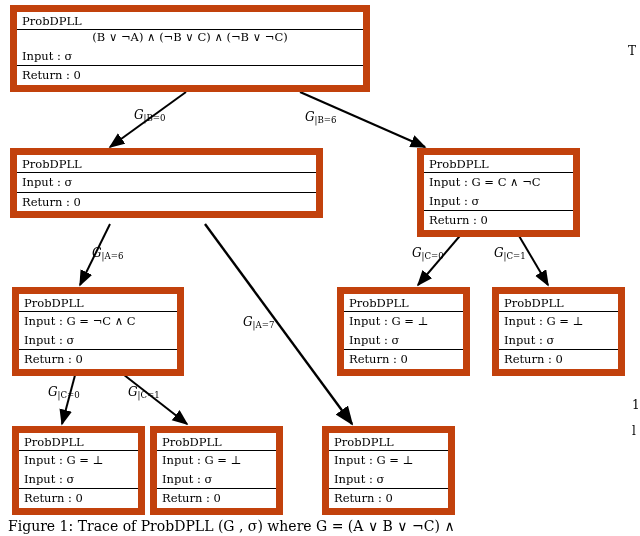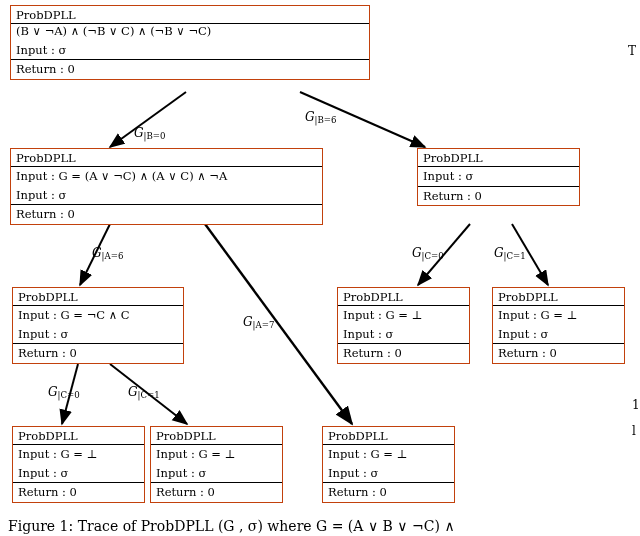--- a/index.html
+++ b/index.html
@@ -23,21 +23,21 @@
   }
   svg.edges {
     position: absolute;
     left: 0; top: 0;
     width: 640px;
     height: 536px;
     pointer-events: none;
   }
   .node {
     position: absolute;
-    border: 1px solid #c2410c;
+    border: 7px solid #c2410c;
     background: #fff;
     box-sizing: border-box;
     font-size: 11.5px;
     line-height: 1.25;
     padding: 0;
   }
   .node .row {
     padding: 2px 5px 2px 5px;
     white-space: nowrap;
   }
@@ -98,38 +98,38 @@
     <path d="M512,224 L548,285" stroke="#000" stroke-width="2" fill="none" marker-end="url(#arrow)"></path>
 
     <path d="M78,364 L62,424" stroke="#000" stroke-width="2" fill="none" marker-end="url(#arrow)"></path>
 
     <path d="M110,364 L187,424" stroke="#000" stroke-width="2" fill="none" marker-end="url(#arrow)"></path>
   </svg>
 
   <div class="node" style="left:10px; top:5px; width:360px;">
     <div class="row title">ProbDPLL</div>
     <div class="sep"></div>
-    <div class="row" style="padding-top:0;">(B ∨ ¬A) ∧ (¬B ∨ C) ∧ (¬B ∨ ¬C)</div>
+    <div class="row" style="padding-top:0;text-align:center;">(B ∨ ¬A) ∧ (¬B ∨ C) ∧ (¬B ∨ ¬C)</div>
     <div class="row">Input : σ</div>
     <div class="sep"></div>
     <div class="row">Return : 0</div>
   </div>
 
   <div class="node" style="left:10px; top:148px; width:313px;">
     <div class="row title">ProbDPLL</div>
     <div class="sep"></div>
-    <div class="row">Input : G = (A ∨ ¬C) ∧ (A ∨ C) ∧ ¬A</div>
     <div class="row">Input : σ</div>
     <div class="sep"></div>
     <div class="row">Return : 0</div>
   </div>
 
   <div class="node" style="left:417px; top:148px; width:163px;">
     <div class="row title">ProbDPLL</div>
     <div class="sep"></div>
+    <div class="row">Input : G = C ∧ ¬C</div>
     <div class="row">Input : σ</div>
     <div class="sep"></div>
     <div class="row">Return : 0</div>
   </div>
 
   <div class="node" style="left:12px; top:287px; width:172px;">
     <div class="row title">ProbDPLL</div>
     <div class="sep"></div>
     <div class="row">Input : G = ¬C ∧ C</div>
     <div class="row">Input : σ</div>
@@ -175,21 +175,21 @@
 
   <div class="node" style="left:322px; top:426px; width:133px;">
     <div class="row title">ProbDPLL</div>
     <div class="sep"></div>
     <div class="row">Input : G = ⊥</div>
     <div class="row">Input : σ</div>
     <div class="sep"></div>
     <div class="row">Return : 0</div>
   </div>
 
-  <div class="edge-label" style="left:134px; top:126px;text-align:right;">
+  <div class="edge-label" style="left:134px; top:108px;text-align:right;">
     <i class="v">G</i><span class="sub">|B=0</span>
   </div>
   <div class="edge-label" style="left:305px; top:110px;">
     <i class="v">G</i><span class="sub">|B=6</span>
   </div>
   <div class="edge-label" style="left:92px; top:246px;">
     <i class="v">G</i><span class="sub">|A=6</span>
   </div>
   <div class="edge-label" style="left:243px; top:315px;">
     <i class="v">G</i><span class="sub">|A=7</span>

